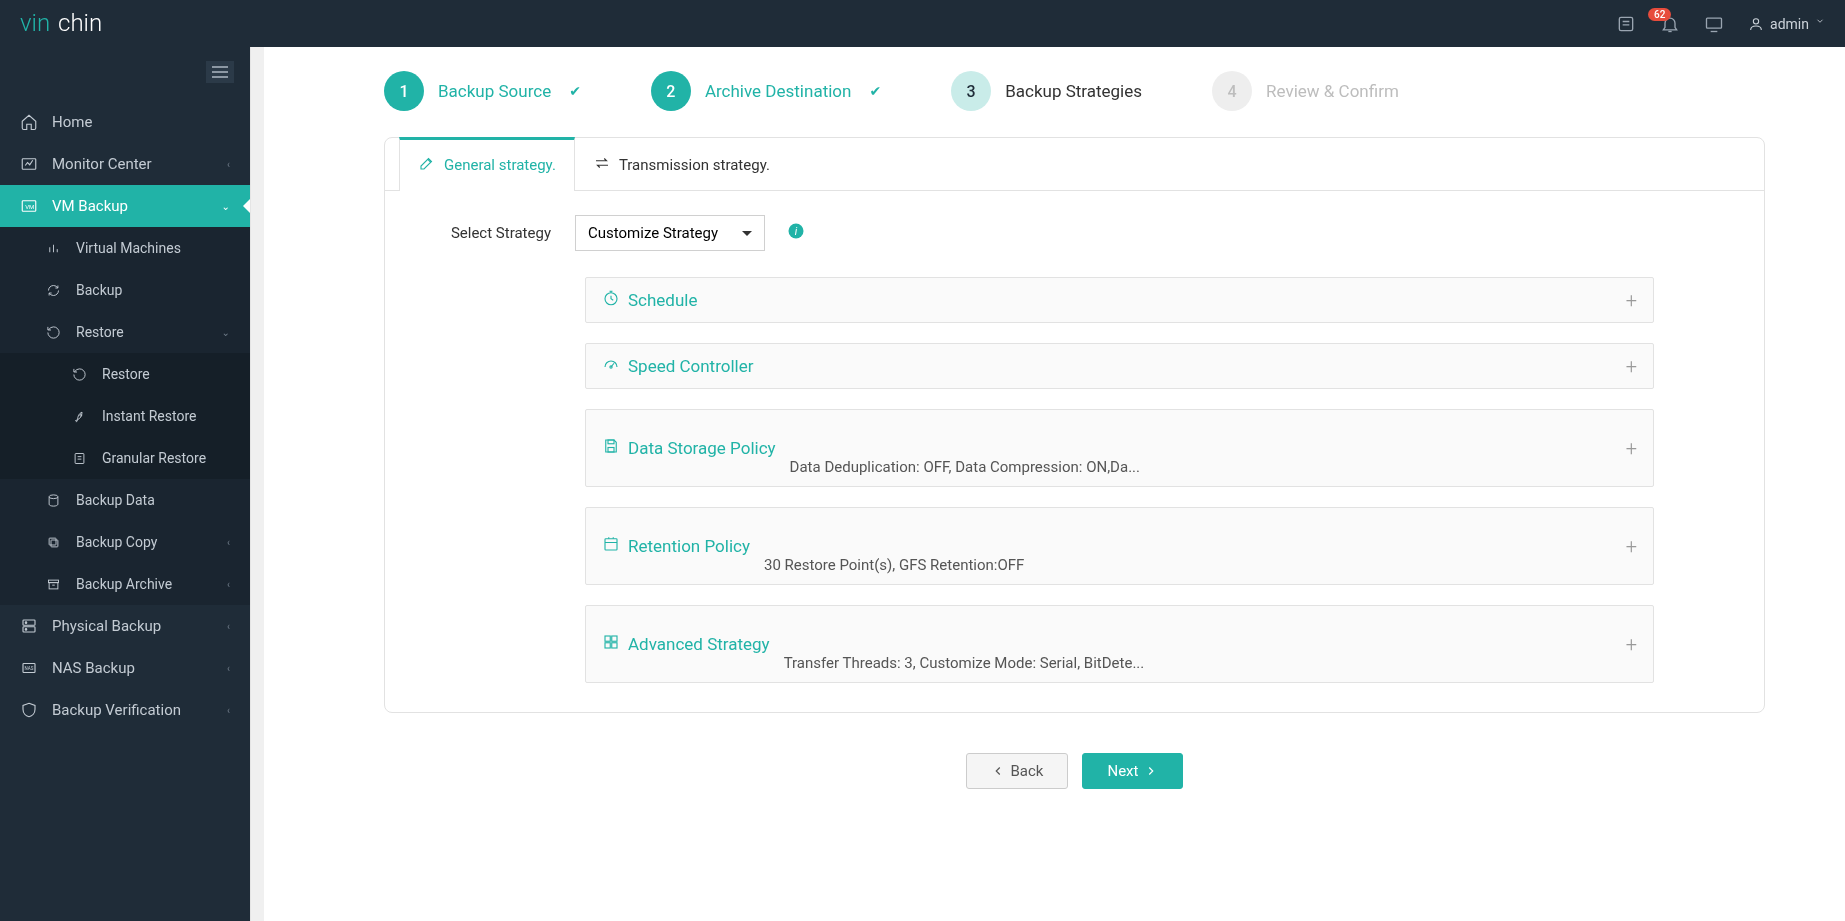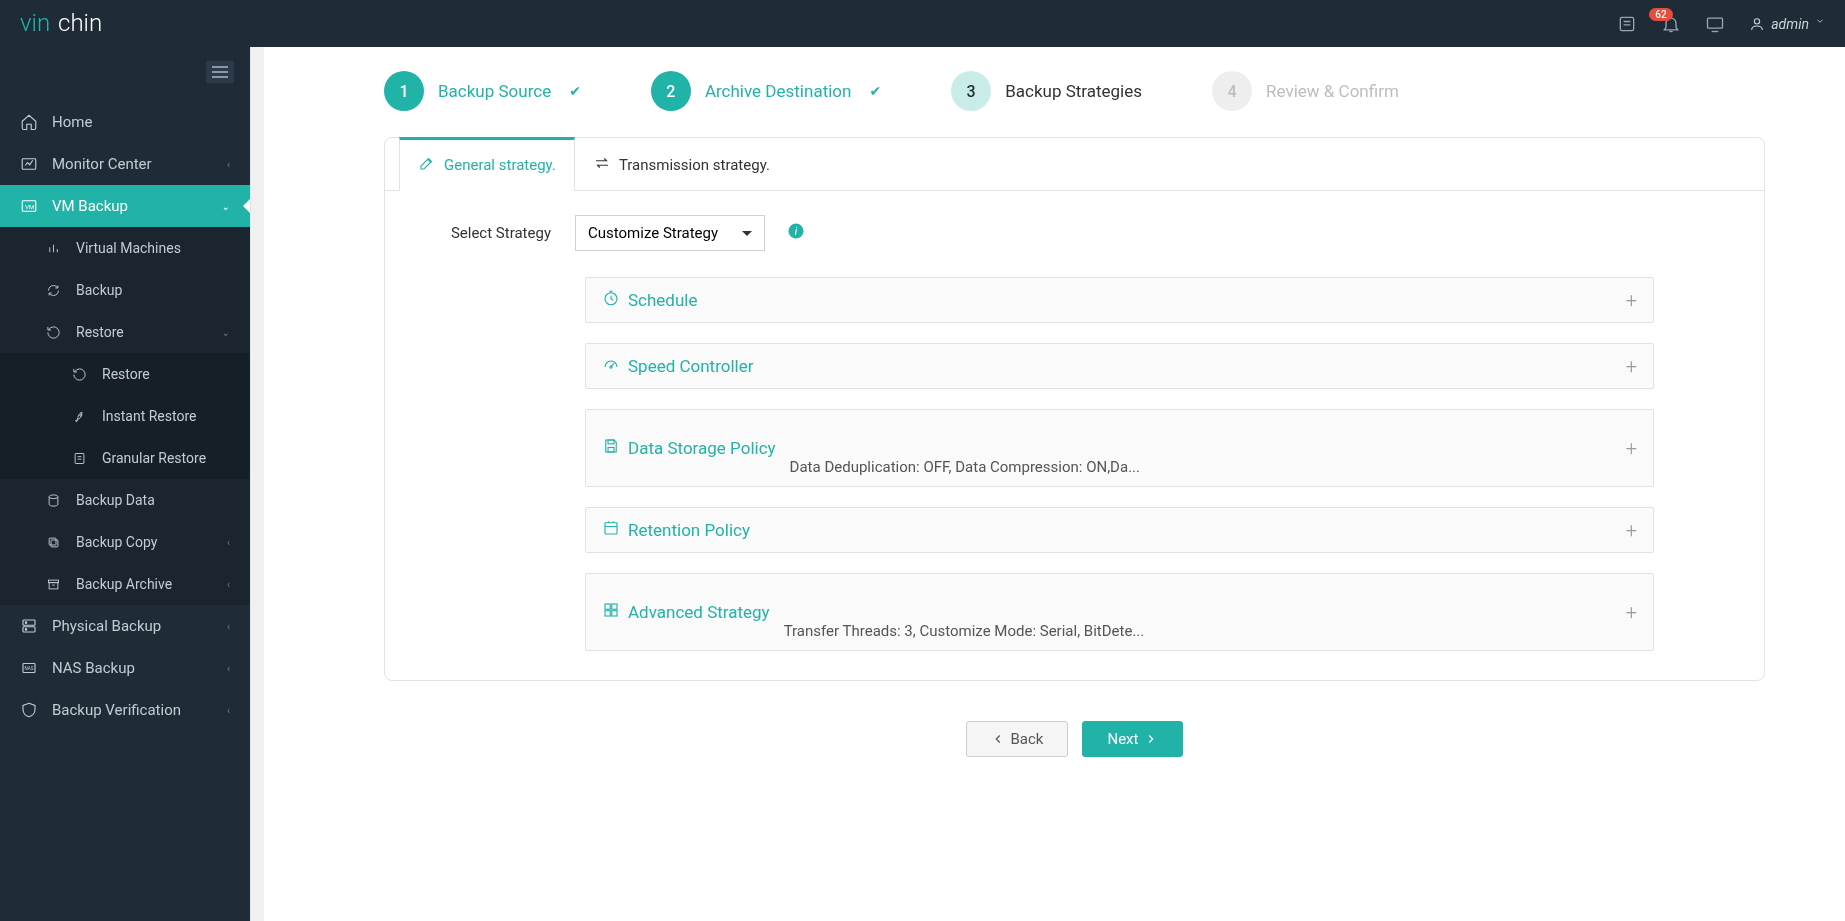--- a/index.html
+++ b/index.html
@@ -6,21 +6,21 @@
 html, body { height: 100%; overflow: hidden; }
 body { background: #fff; }
 
 .topbar { height: 47px; background: #1f2c38; display: flex; align-items: center; justify-content: space-between; padding: 0 20px; color: #fff; }
 .logo { display: flex; align-items: center; }
 .logo svg { height: 26px; }
 .topbar-right { display: flex; align-items: center; gap: 24px; }
 .topbar-icon { position: relative; color: #9aa5b1; cursor: pointer; }
 .topbar-icon svg { width: 20px; height: 20px; display: block; }
 .badge { position: absolute; top: -6px; left: -12px; background: #e74c3c; color: #fff; font-size: 10px; padding: 1px 6px; border-radius: 8px; font-weight: 500; }
-.user-menu { display: flex; align-items: flex-start; gap: 6px; color: #ccd3da; font-size: 14px; cursor: pointer; font-style: italic; }
+.user-menu { display: flex; align-items: flex-start; gap: 6px; color: #ccd3da; font-size: 14px; cursor: pointer; }
 
 .layout { display: flex; height: calc(100% - 47px); }
 
 .sidebar { width: 250px; background: #1f2c38; color: #fff; overflow-y: auto; flex-shrink: 0; padding-top: 8px; position: relative; }
 .burger { position: absolute; top: 14px; right: 16px; background: #2b3a48; border: none; width: 28px; height: 22px; display: flex; flex-direction: column; justify-content: center; gap: 3px; padding: 4px 6px; cursor: pointer; }
 .burger span { display: block; height: 2px; background: #8c98a4; }
 .nav { list-style: none; margin-top: 46px; }
 .nav-item { display: flex; align-items: center; padding: 12px 20px; color: #c3cbd3; font-size: 15px; cursor: pointer; position: relative; }
 .nav-item.active { background: #21b3a7; color: #fff; }
 .nav-item.active::after { content: ""; position: absolute; right: -1px; top: 50%; transform: translateY(-50%); border: 8px solid transparent; border-right-color: #fff; }
@@ -370,20 +370,21 @@
           </div>
           <div class="acc">
             <div class="acc-head">
               <div class="acc-title">
                 <span class="ico"><svg viewBox="0 0 24 24">
                         <rect x="4" y="5" width="16" height="15" rx="1"></rect>
                         <path d="M4 10h16M9 5V3M15 5V3"></path>
                       </svg></span>
                 <span>Retention Policy</span>
               </div>
+              <div class="acc-summary">30 Restore Point(s), GFS Retention:OFF</div>
               <span class="acc-plus">+</span>
             </div>
           </div>
           <div class="acc">
             <div class="acc-head">
               <div class="acc-title">
                 <span class="ico"><svg viewBox="0 0 24 24">
                         <rect x="4" y="4" width="7" height="7"></rect>
                         <rect x="13" y="4" width="7" height="7"></rect>
                         <rect x="4" y="13" width="7" height="7"></rect>

